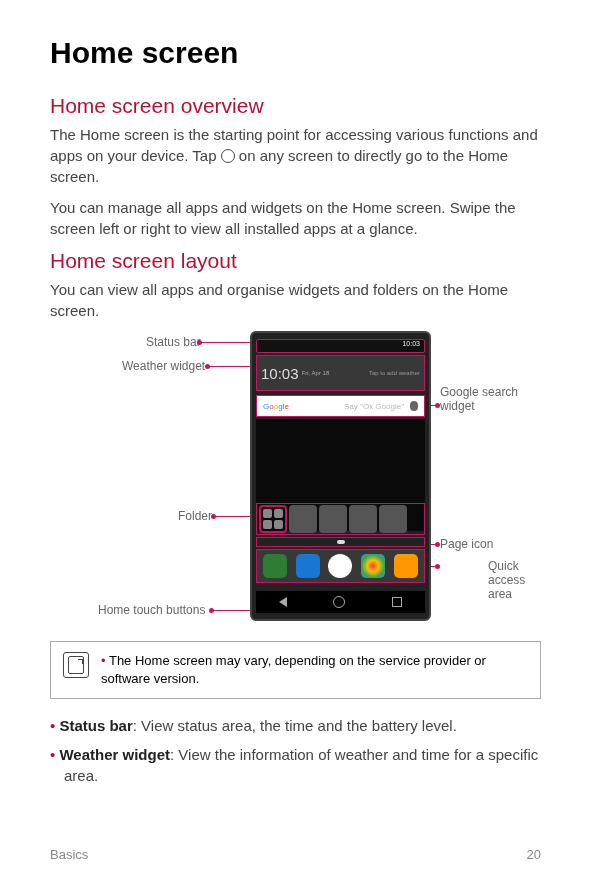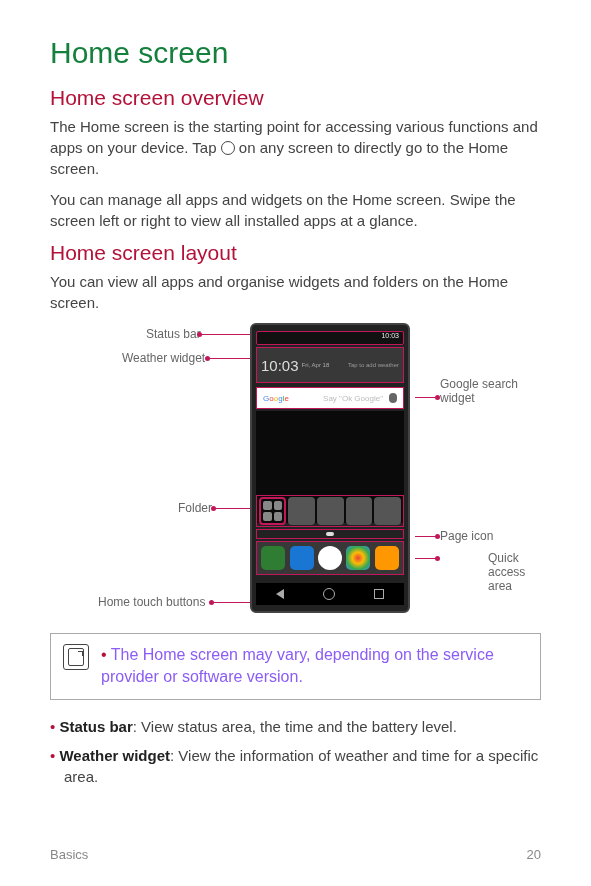--- a/index.html
+++ b/index.html
@@ -7,24 +7,24 @@
       width: 591px;
       height: 886px;
       background: #fff;
       font-family: Arial, Helvetica, sans-serif;
       color: #444;
       position: relative;
       padding: 36px 50px 0 50px;
       font-size: 15px;
     }
     h1 {
-      color: #15803d;
+      color: #000000;
       font-size: 30px;
-      font-weight: 400;
-      margin-bottom: 16px;
+      font-weight: 700;
+      margin-bottom: 24px;
     }
     h2 {
       color: #b31138;
       font-size: 21px;
       font-weight: 400;
       margin-bottom: 6px;
     }
     .para {
       line-height: 1.4;
       margin-bottom: 10px;
@@ -41,21 +41,21 @@
     }
     
     .diagram {
       position: relative;
       height: 300px;
       margin: 8px 0 10px 0;
     }
     .phone {
       position: absolute;
       left: 200px; top: 0;
-      width: 160px; height: 290px;
+      width: 181px; height: 290px;
       border: 2px solid #444;
       border-radius: 6px;
       background: #222;
     }
     .phone .screen { position:absolute; left:4px; right:4px; top:6px; bottom:32px; }
     .sbar { position:absolute; top:0; left:0; right:0; height:14px; background:#111; border:1px solid #c2185b; border-radius:2px; }
     .sbar .txt { position:absolute; right:4px; top:0; font-size:7px; color:#eee; }
     .weatherw { position:absolute; top:16px; left:0; right:0; height:36px; border:1px solid #c2185b; background:#383838; display:flex; align-items:center; padding:0 4px;}
     .weatherw .time { font-size: 15px; color:#ddd; font-weight:300; }
     .weatherw .date { font-size: 6px; color:#aaa; margin-left:3px; }
@@ -80,21 +80,21 @@
     .navbar .sq { width:10px;height:10px;border:1.5px solid #aaa; }
     
     .callout { position:absolute; font-size:12px; color:#666; font-weight:300; }
     .line { position:absolute; background:#c2185b; height:1px; }
     .dot { position:absolute; width:5px;height:5px;background:#c2185b;border-radius:50%; }
     
     .notebox { border:1px solid #aaa; padding:10px 12px; margin:10px 0 16px; display:flex; gap:12px; align-items:flex-start; }
     .noteicon { width:26px;height:26px; border:1.5px solid #444; border-radius:3px; display:flex; align-items:center; justify-content:center; flex:0 0 26px; position:relative; }
     .noteicon::before { content:""; width:14px;height:16px;border:1.5px solid #444;border-radius:2px; }
     .noteicon::after { content:""; position:absolute; right:5px; top:6px; width:4px;height:4px; border-top:1.5px solid #444; border-right:1.5px solid #444; }
-    .notetext { font-size:16px; color:#8b5cf6; font-weight:300; line-height:1.4; }
+    .notetext { font-size:13px; color:#000000; font-weight:300; line-height:1.4; }
     .notetext::before { content:"• "; color:#b31138; }
     
     ul.bl { list-style:none; margin-top:4px; }
     ul.bl li { margin-bottom:8px; line-height:1.4; font-weight:300; padding-left:14px; text-indent:-14px; }
     ul.bl li::before { content:"• "; color:#b31138; }
     ul.bl b { color:#222; font-weight:700; }
     
     .footer { position:absolute; left:50px; right:50px; bottom:24px; display:flex; justify-content:space-between; font-size:13px; color:#888; }
   </style>
 </head>

